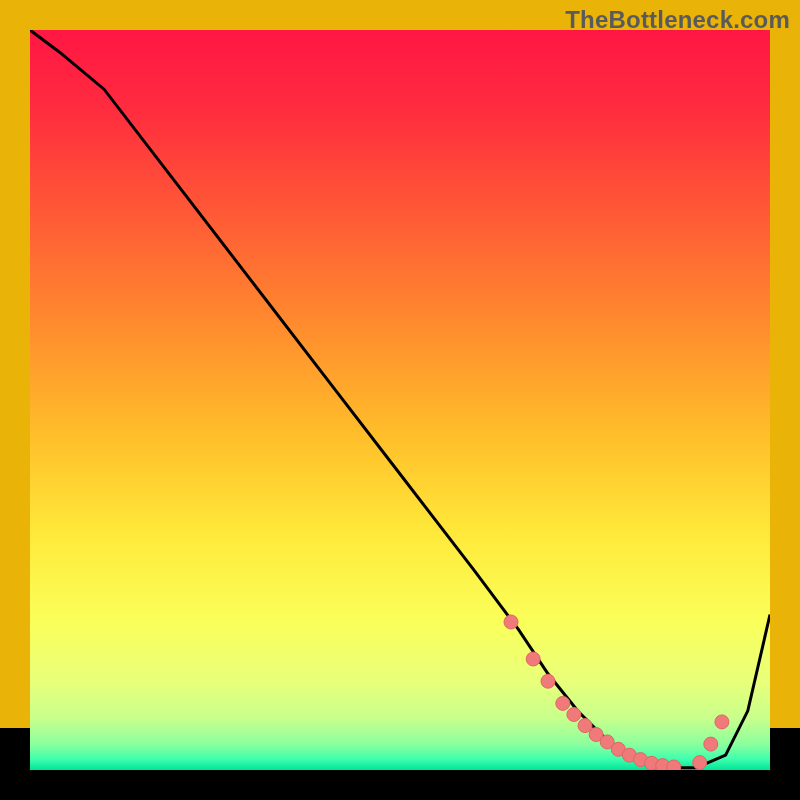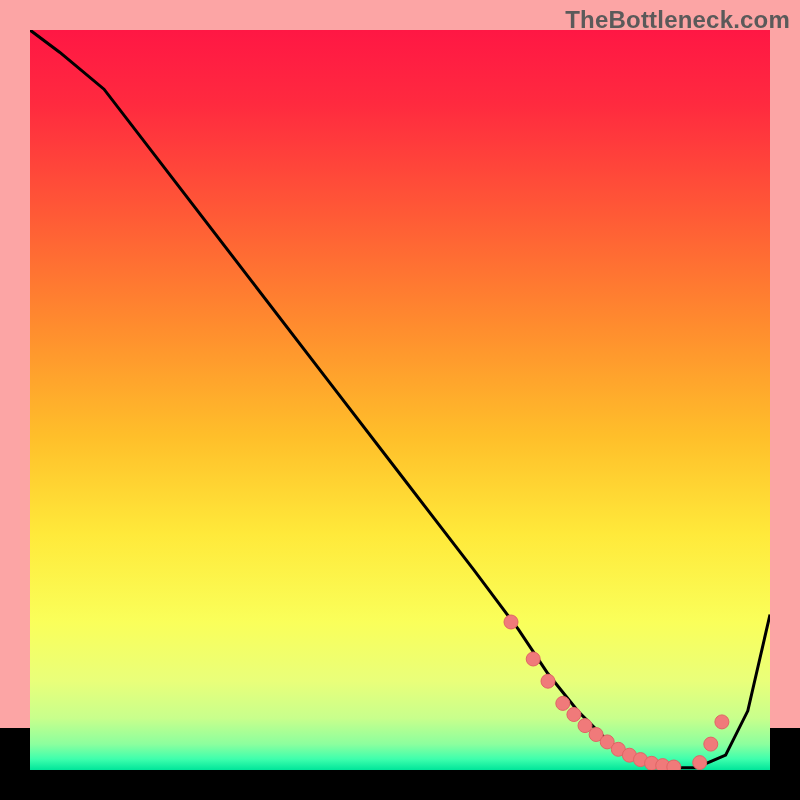--- a/index.html
+++ b/index.html
@@ -8,21 +8,21 @@
     width: 800px;
     height: 800px;
     overflow: hidden;
     background: #000;
     font-family: Arial, Helvetica, sans-serif;
   }
   .stage {
     position: relative;
     width: 800px;
     height: 728px;
-    background: #fca5a5;
+    background: #eab308;
   }
   .plot {
     position: absolute;
     left: 30px;
     top: 30px;
     width: 740px;
     height: 740px;
   }
   .watermark {
     position: absolute;

